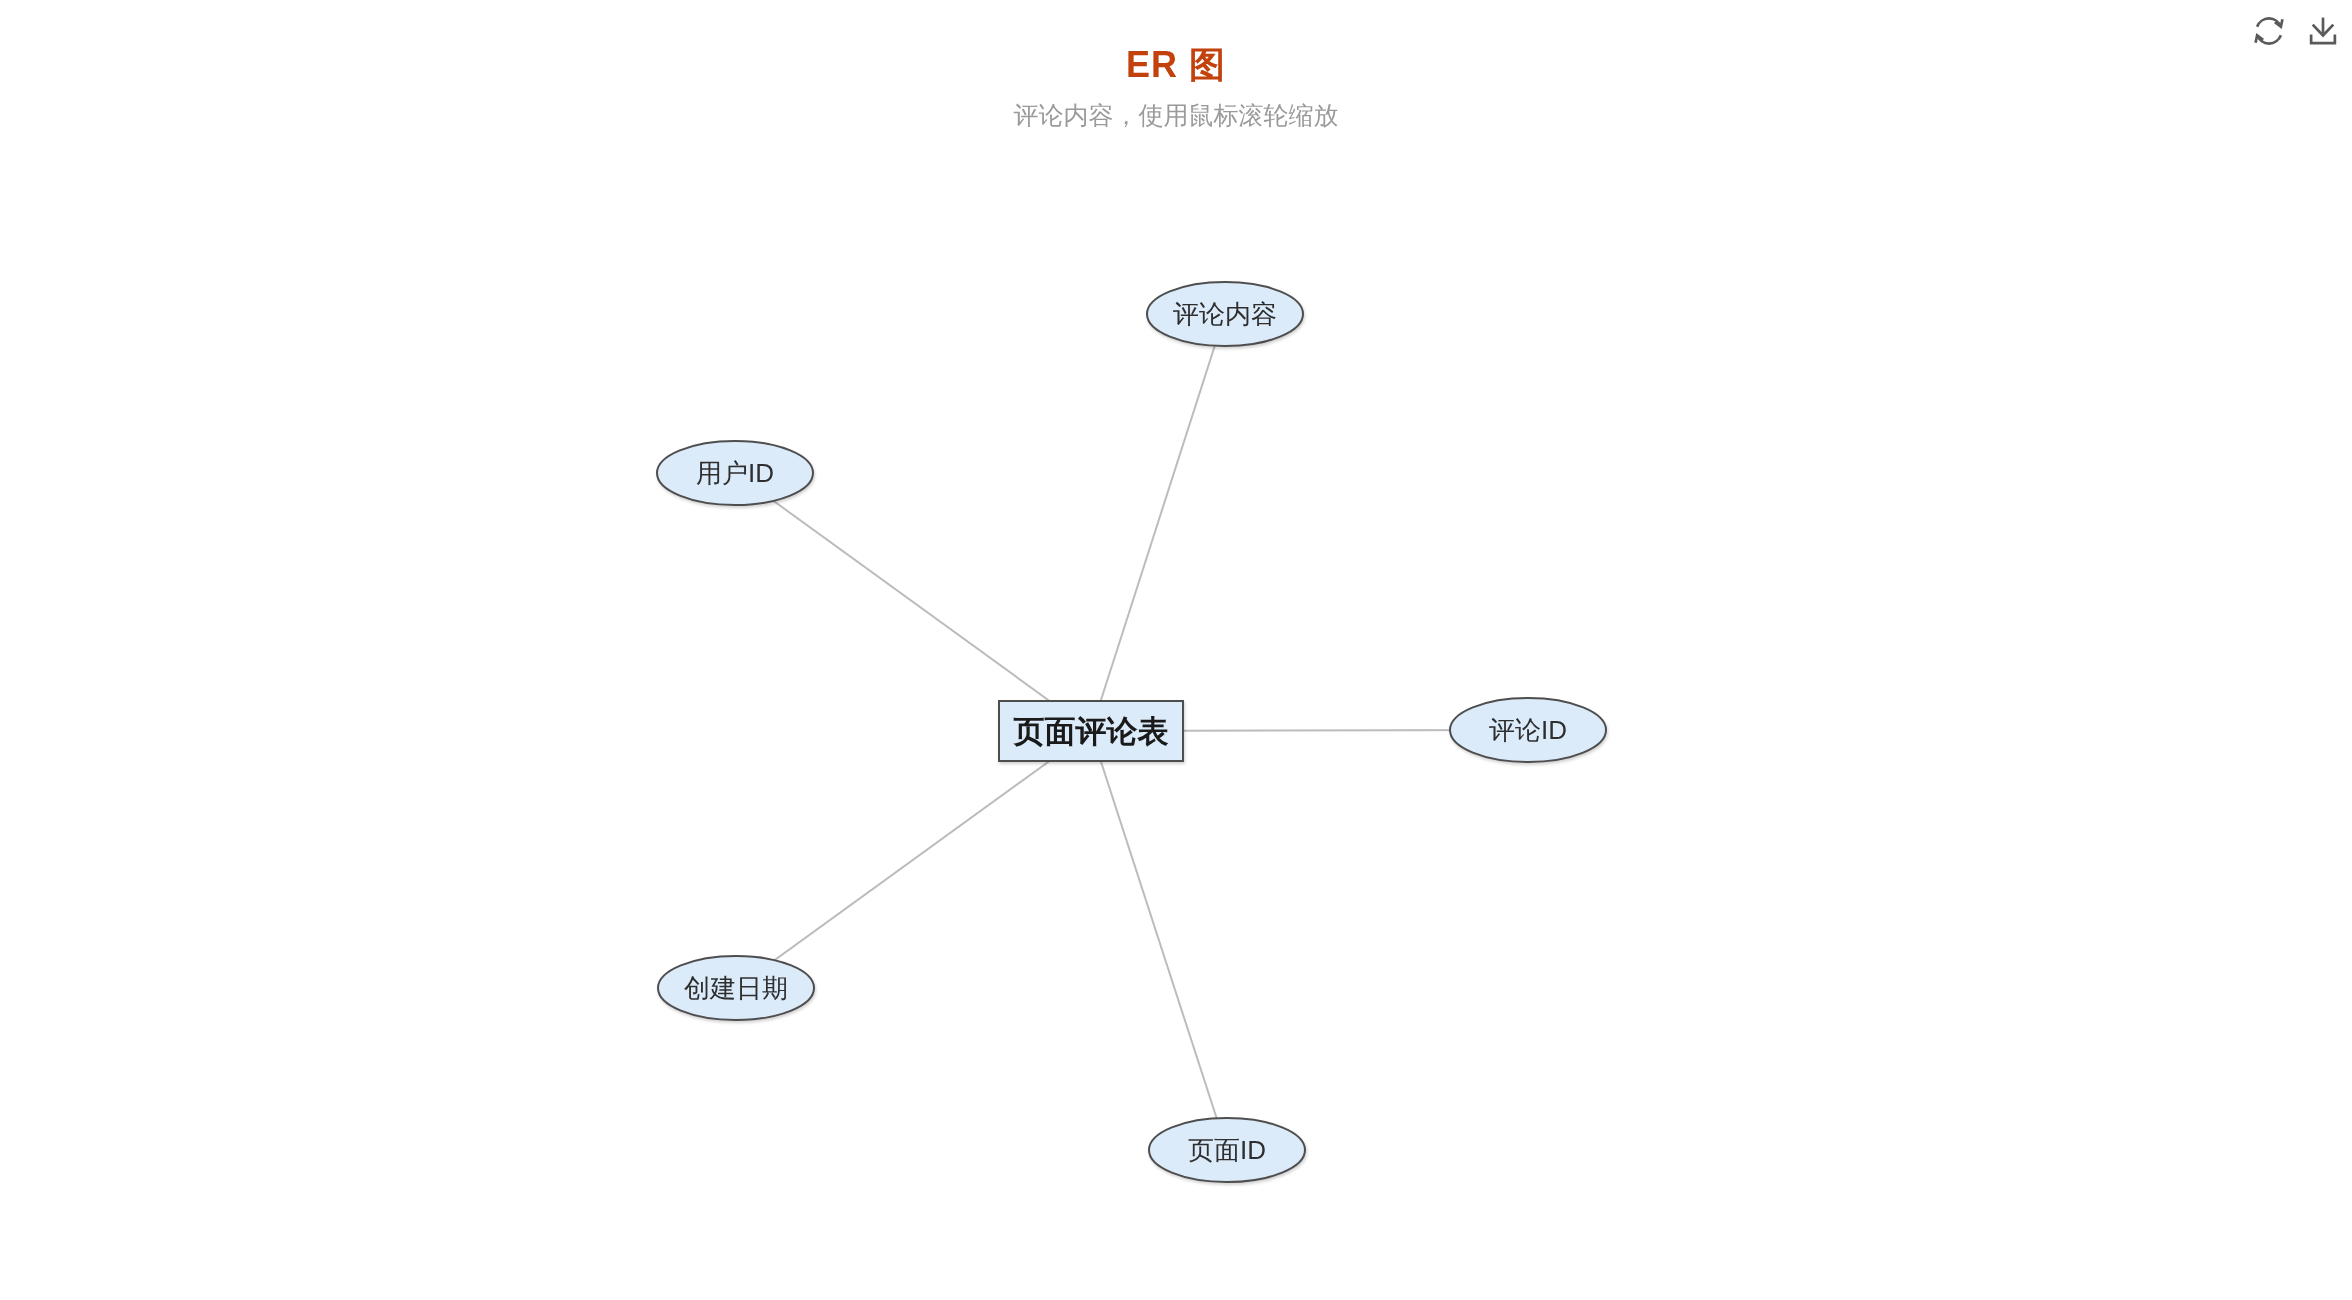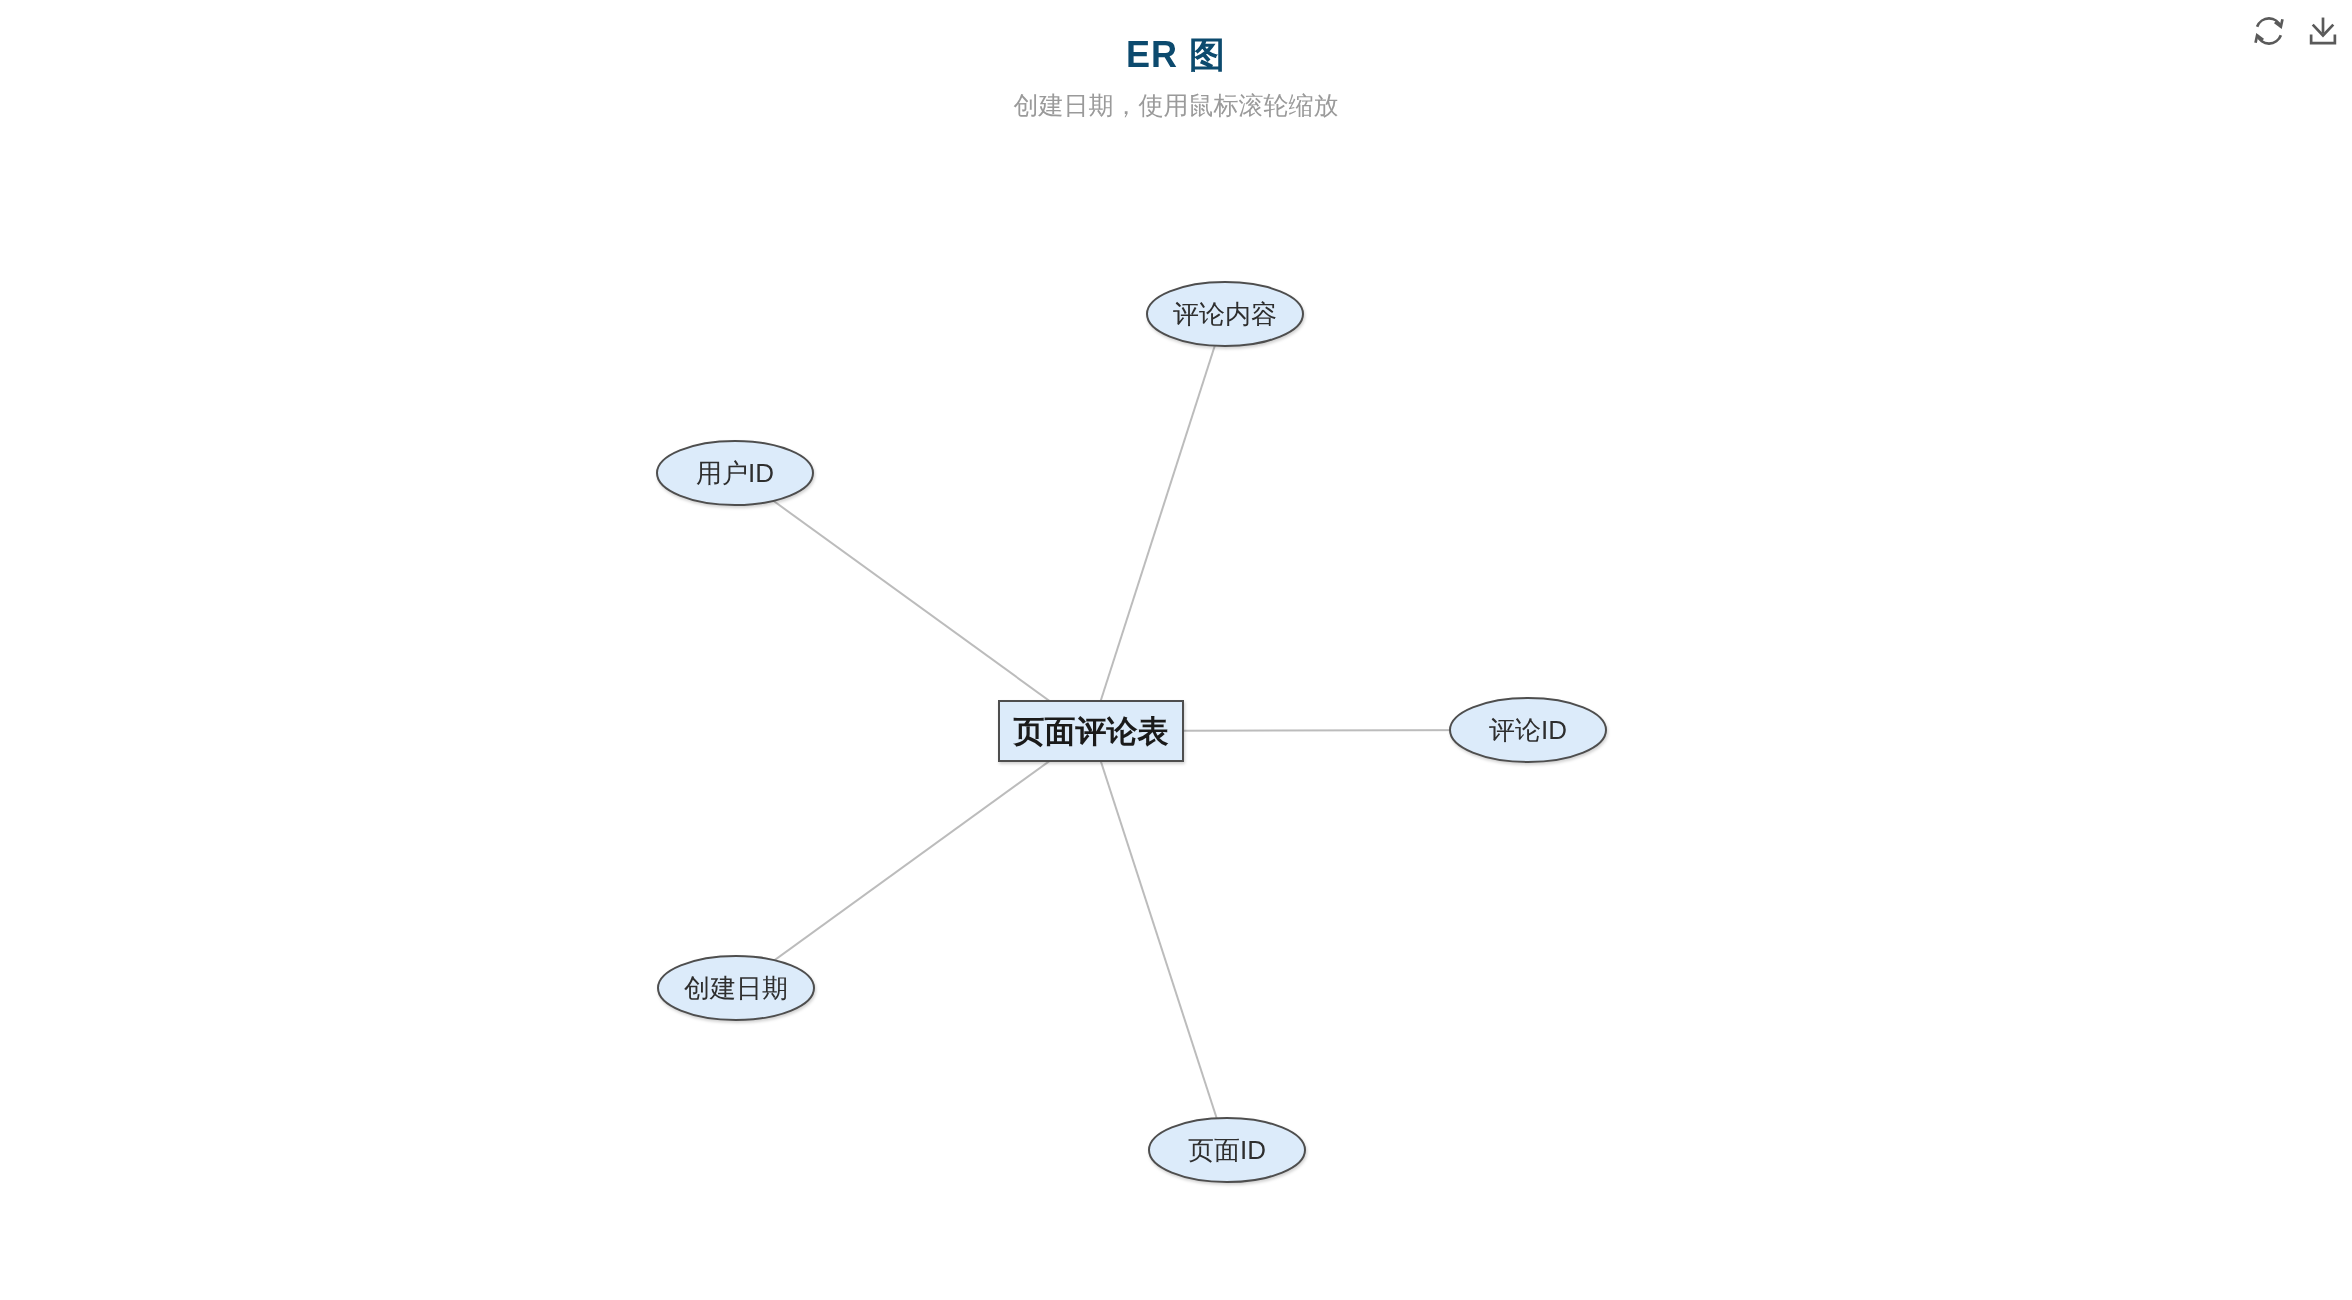--- a/index.html
+++ b/index.html
@@ -20,25 +20,25 @@
   header.page-header {
     position: absolute;
     top: 0; left: 0;
     width: 100%;
     text-align: center;
     z-index: 2;
     pointer-events: none;
   }
   .page-title {
     margin: 0;
-    padding-top: 37px;
+    padding-top: 47px;
     font-size: 36px;
     line-height: 36px;
     font-weight: 700;
-    color: #0c4a6e;
+    color: #c2410c;
     letter-spacing: 1px;
   }
   .page-subtitle {
     margin: 17px 0 0 0;
     font-size: 25px;
     line-height: 30px;
     font-weight: 400;
     color: #9a9a9a;
   }
   .toolbar {
@@ -96,21 +96,21 @@
   }
   .er-node { cursor: grab; }
 </style>
 </head>
 <body>
 
 <div class="stage">
 
   <header class="page-header">
     <h1 class="page-title">ER 图</h1>
-    <p class="page-subtitle">创建日期，使用鼠标滚轮缩放</p>
+    <p class="page-subtitle">评论内容，使用鼠标滚轮缩放</p>
   </header>
 
   <div class="toolbar">
     <button class="icon-btn" title="">
       <svg viewBox="0 0 24 24">
         <path d="M 4.5 9.3 A 8 8 0 0 1 19.5 9.3"></path>
         <polyline points="15.7,6.4 19.5,9.3 20.5,4.6"></polyline>
         <path d="M 19.5 14.7 A 8 8 0 0 1 4.5 14.7"></path>
         <polyline points="8.3,17.6 4.5,14.7 3.5,19.4"></polyline>
       </svg>

